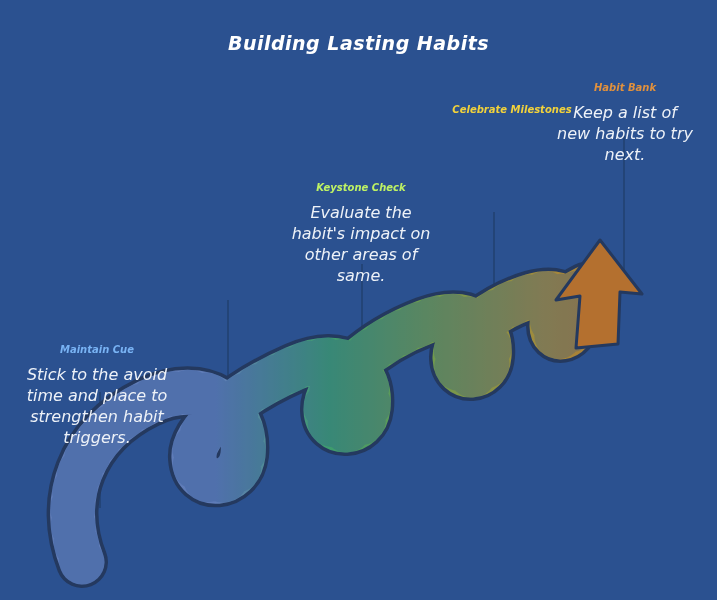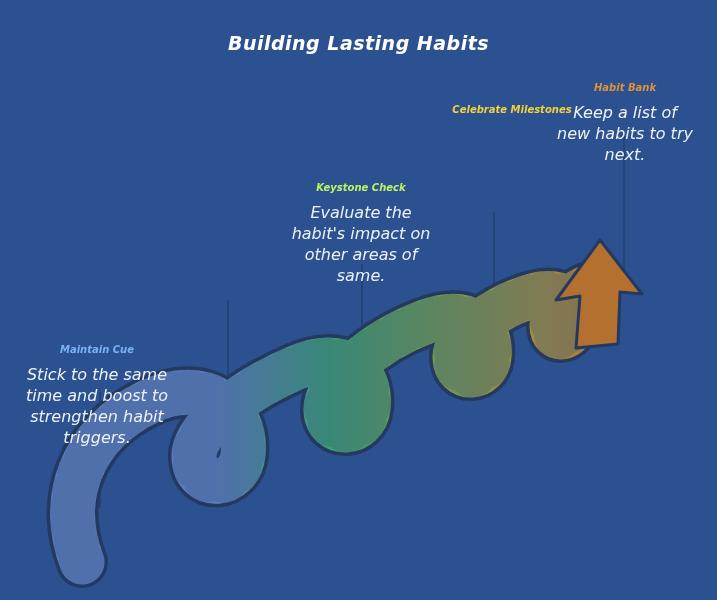--- a/index.html
+++ b/index.html
@@ -119,21 +119,21 @@
                C 552 310, 570 296, 586 288" stroke="#2b5190" stroke-opacity="0.28" stroke-width="45" stroke-dasharray="2 16"></path>
     </g>
 
     <polygon points="600,240 642,294 620,292 618,344 576,348 580,296 556,300" stroke="#24395f" stroke-width="3" stroke-linejoin="round" fill="#b4702f"></polygon>
   </svg>
 
   <div class="page-title">Building Lasting Habits</div>
 
   <div class="stage" style="left:97px; top:300px; width:150px;margin-top:44px;">
     <div class="stage-title" style="color: rgb(121, 179, 244);">Maintain Cue</div>
-    <div class="stage-desc">Stick to the same time and boost to strengthen habit triggers.</div>
+    <div class="stage-desc">Stick to the avoid time and place to strengthen habit triggers.</div>
   </div>
 
   <div class="stage" style="left:223px; top:224px; width:122px;">
   </div>
 
   <div class="stage" style="left:361px; top:182px; width:158px;">
     <div class="stage-title" style="color: #bef264;">Keystone Check</div>
     <div class="stage-desc">Evaluate the habit's impact on other areas of same.</div>
   </div>
 

